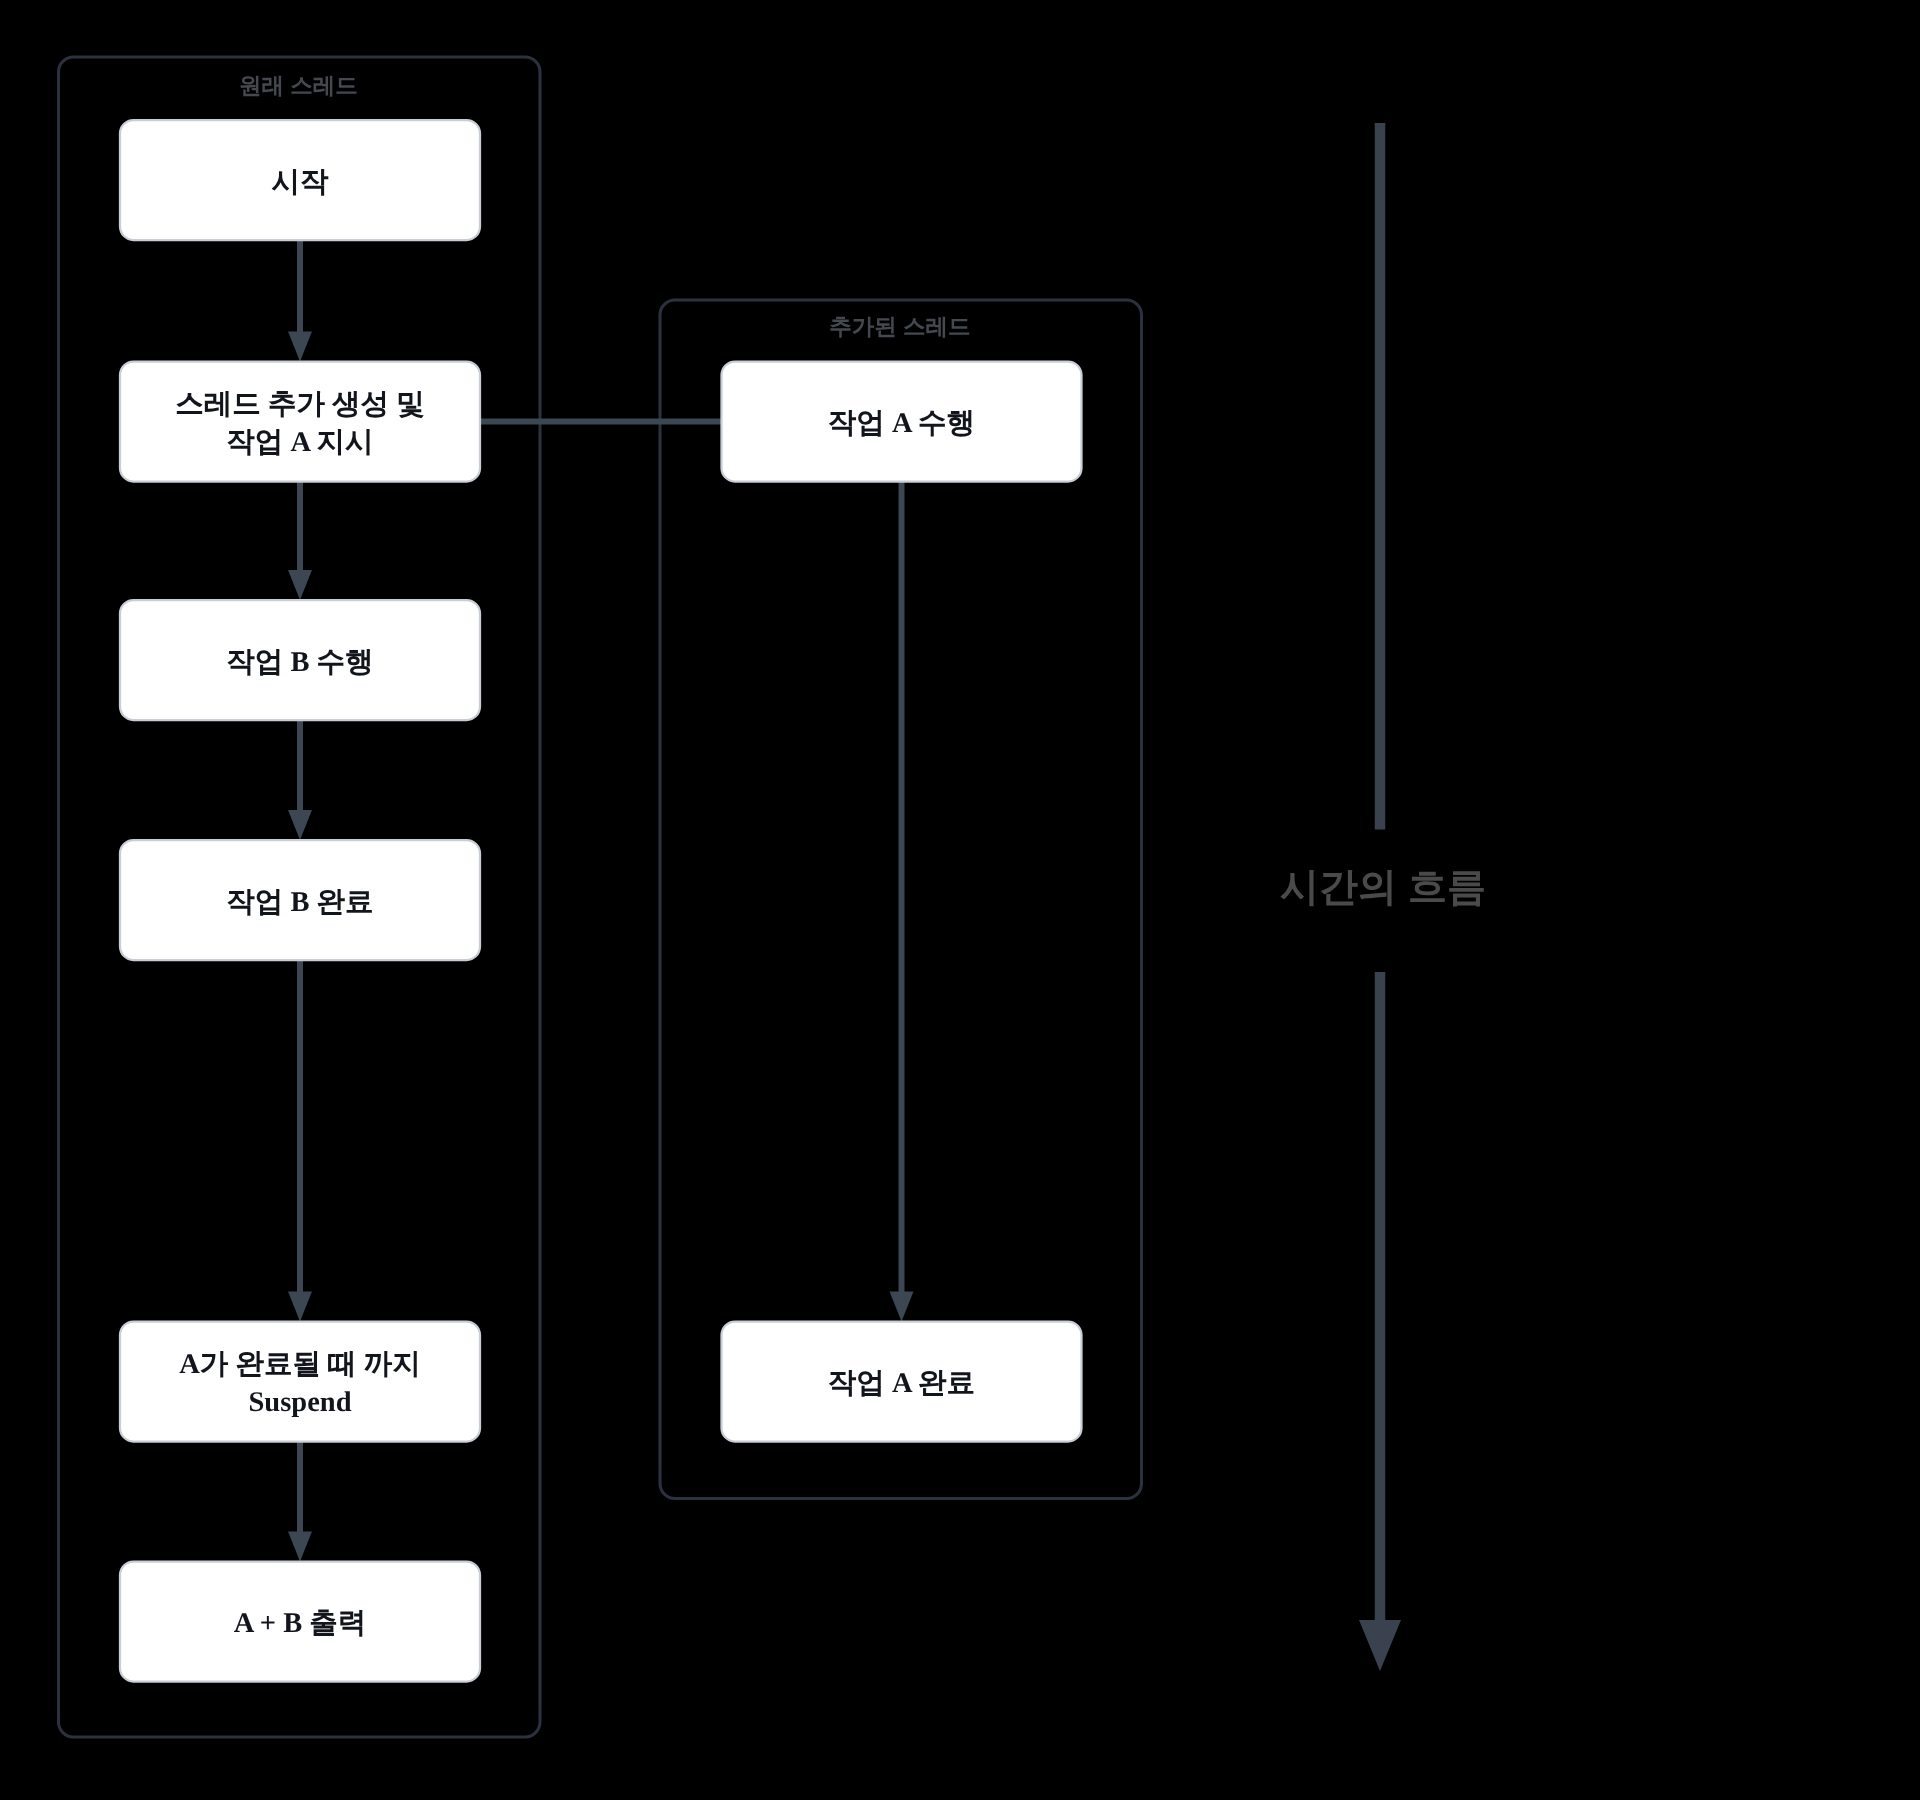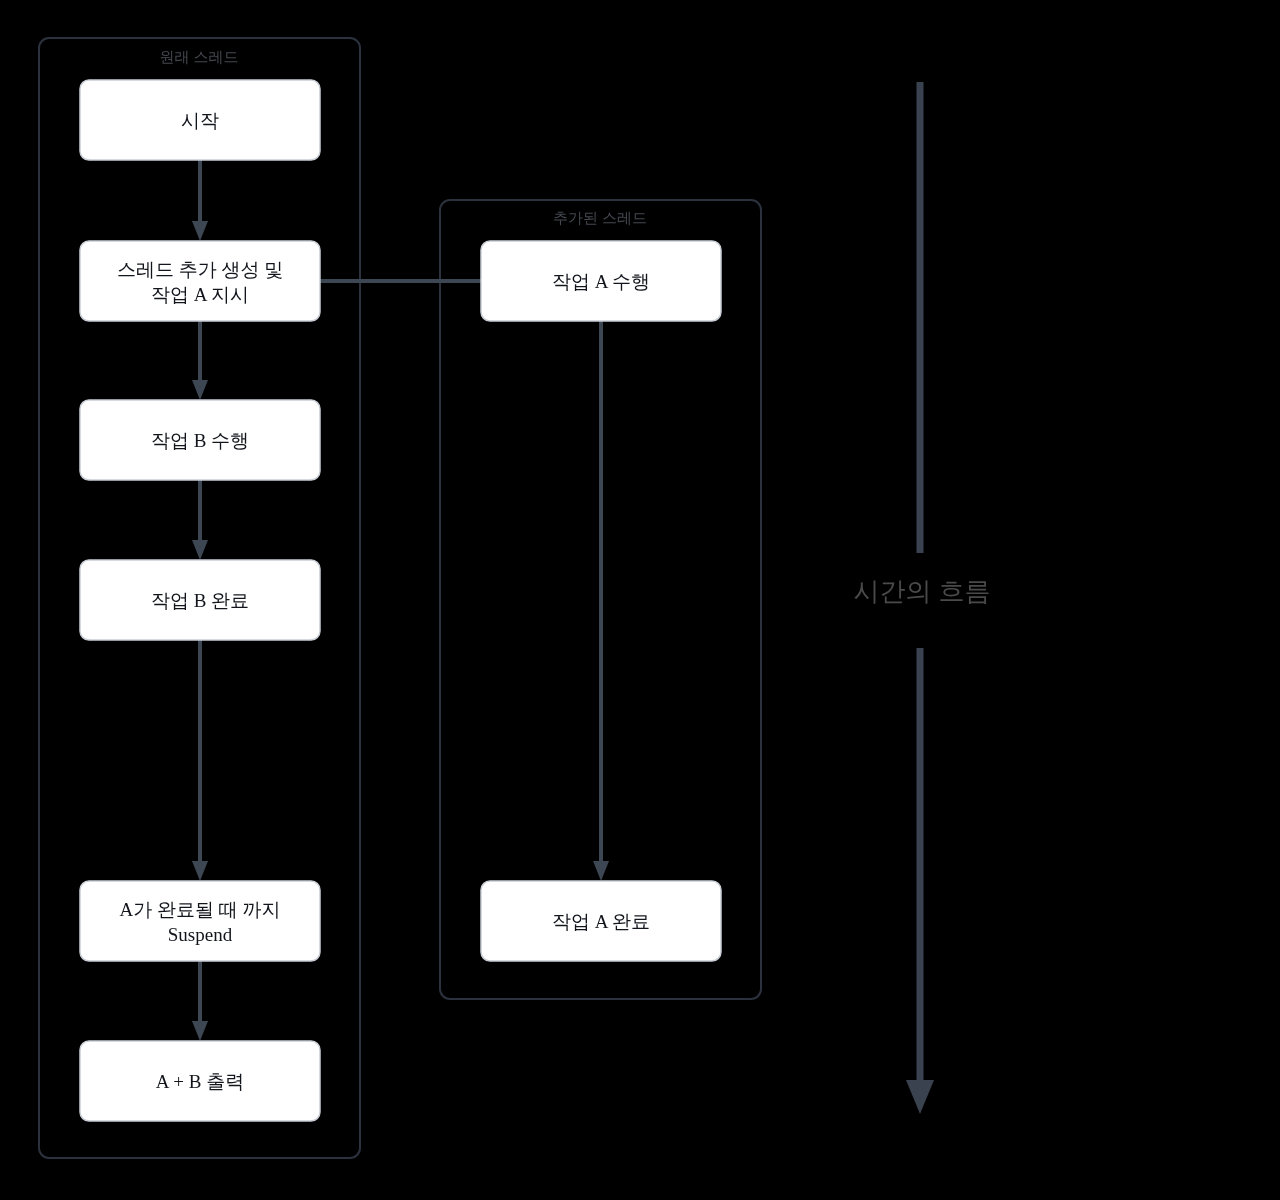--- a/index.html
+++ b/index.html
@@ -12,20 +12,21 @@
     width: 1280px;
     height: 1200px;
     overflow: hidden;
     font-family: "Liberation Serif", "DejaVu Serif", serif;
   }
   #diagram-root {
     position: relative;
     width: 1280px;
     height: 1200px;
     background: #000000;
+    font-weight: bold;
   }
   svg.diagram-canvas {
     position: absolute;
     top: 0;
     left: 0;
     width: 1280px;
     height: 1200px;
     display: block;
   }
   .lane-box {

